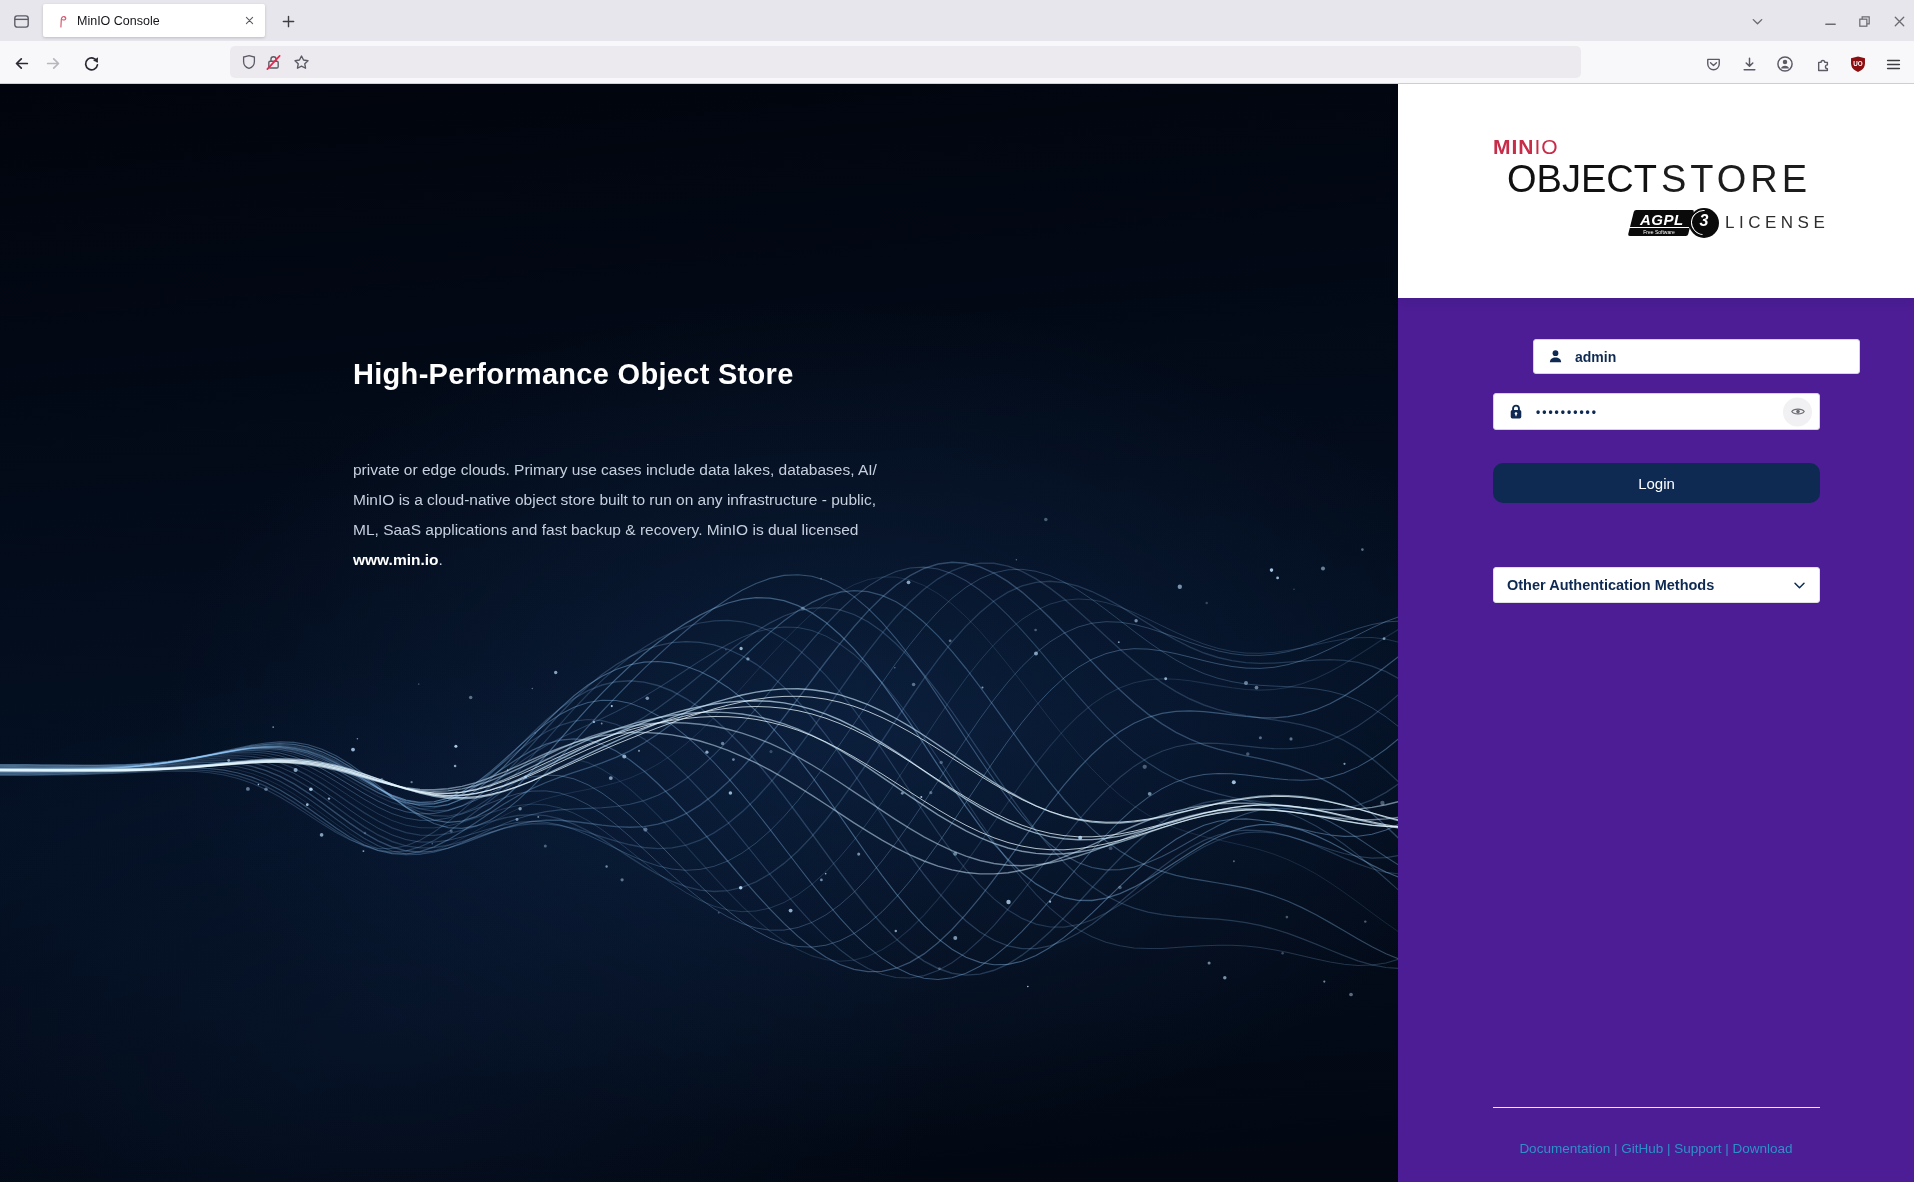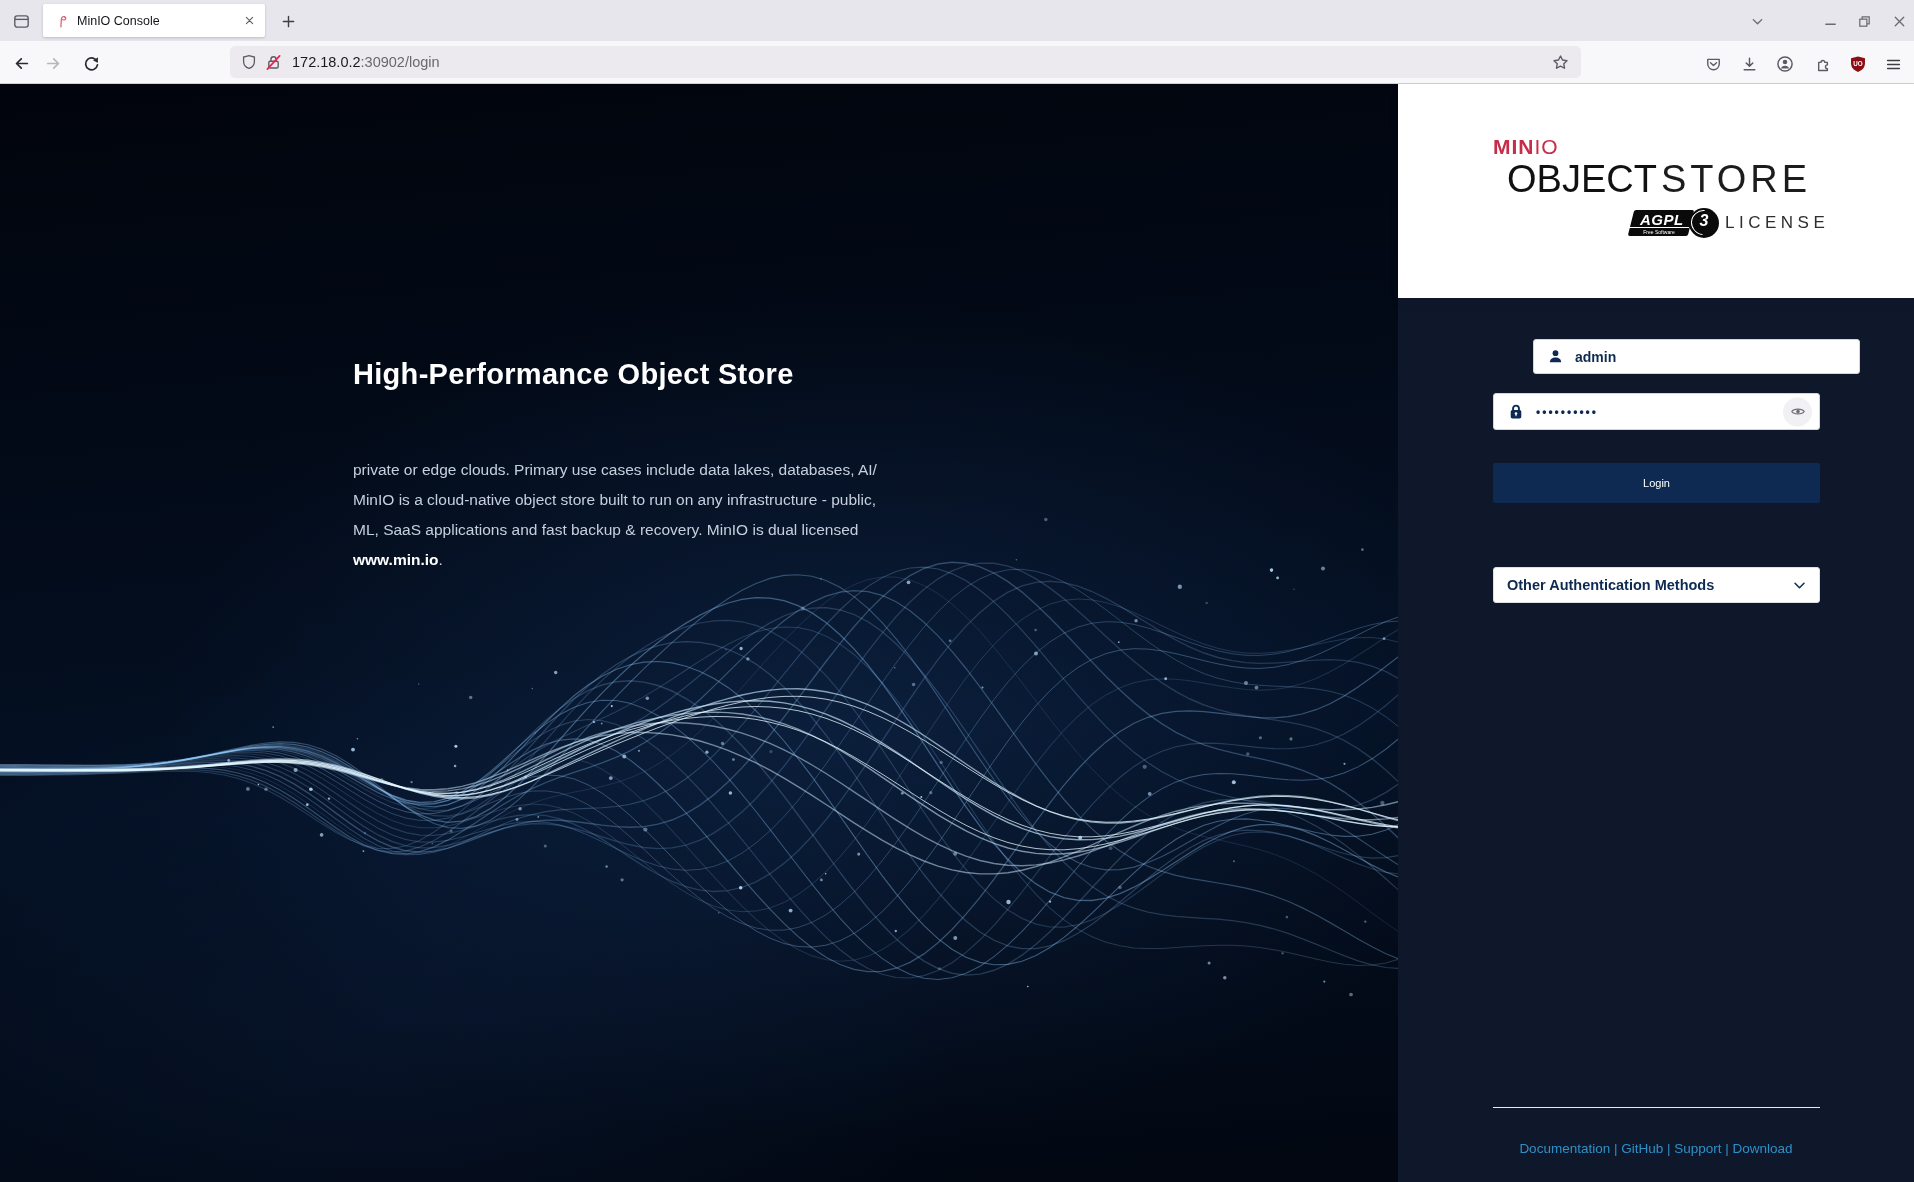--- a/index.html
+++ b/index.html
@@ -30,21 +30,21 @@
     background:
       radial-gradient(1000px 620px at 60% 58%, rgba(36,84,150,0.22), rgba(0,0,0,0) 68%),
       radial-gradient(820px 520px at 28% 85%, rgba(22,55,105,0.18), rgba(0,0,0,0) 70%),
       linear-gradient(175deg,#01040c 0%,#041023 60%,#020711 100%);}
   .hero svg{position:absolute;left:0;top:0;}
   .hero-title{position:absolute;left:353px;top:274px;font-size:29px;font-weight:bold;color:#fff;letter-spacing:.3px;z-index:2;}
   .hero-desc{position:absolute;left:353px;top:371px;z-index:2;font-size:15.5px;color:#c6cfdd;}
   .hero-desc .ln{line-height:30px;white-space:nowrap;}
   .hero-desc .lnk{font-weight:bold;color:#fff;}
   
-  .panel{position:absolute;left:1398px;top:84px;width:516px;height:1098px;background:#0f172a;}
+  .panel{position:absolute;left:1398px;top:84px;width:516px;height:1098px;background:#4c1d95;}
   .panel-header{position:absolute;left:0;top:0;width:516px;height:214px;background:#fff;box-shadow:0 5px 9px rgba(9,30,60,.08);z-index:1;}
   .brand{position:absolute;left:95px;top:51px;font-size:21px;letter-spacing:1px;color:#C72C48;white-space:nowrap;}
   .brand .b{font-weight:bold;}
   .product{position:absolute;left:93px;top:74px;font-size:38px;color:#111;white-space:nowrap;}
   .product .b{font-weight:normal;letter-spacing:0;margin-left:16px;}
   .product .l{font-weight:normal;letter-spacing:4px;color:#1c1c1c;margin-left:4px;}
   .agplrow{position:absolute;left:95px;top:124px;width:327px;height:32px;}
   .agpl-badge{position:absolute;left:138px;top:2px;width:60px;height:26px;background:#0a0a0a;transform:skewX(-14deg);border-radius:2px;}
   .agpl-badge .t{position:absolute;left:0;top:1px;width:100%;text-align:center;transform:skewX(14deg);
                  font-style:italic;font-weight:bold;font-size:15px;color:#fff;letter-spacing:.5px;}
@@ -54,22 +54,22 @@
   .v3 .ring{position:absolute;left:2px;top:2px;width:23px;height:23px;border-radius:50%;
             border:1.5px solid #fff;border-right-color:transparent;border-bottom-color:transparent;transform:rotate(-40deg);}
   .v3 .n{position:absolute;left:0;top:4px;width:100%;text-align:center;font-style:italic;font-weight:bold;font-size:16px;color:#fff;}
   .licw{position:absolute;left:232px;top:5px;font-size:17px;letter-spacing:4.5px;color:#2e2e2e;}
   .field{position:absolute;left:95px;width:327px;background:#fff;border:1px solid #d5d5d8;border-radius:3px;display:flex;align-items:center;box-sizing:border-box;}
   .field .fic{margin-left:13px;display:flex;align-items:center;}
   .field .val{margin-left:11px;font-weight:bold;color:#0e2a52;font-size:14px;}
   .field .dots{margin-left:11px;font-weight:bold;color:#0e2a52;font-size:12px;letter-spacing:2px;}
   .eye{position:absolute;right:7px;top:50%;transform:translateY(-50%);width:29px;height:29px;border-radius:50%;
        background:#f1f1f3;display:flex;align-items:center;justify-content:center;}
-  .login-btn{position:absolute;left:95px;top:379px;width:327px;height:40px;background:#0e2a52;border-radius:2px;
-             display:flex;align-items:center;justify-content:center;color:#fff;font-size:11px;}
+  .login-btn{position:absolute;left:95px;top:379px;width:327px;height:40px;background:#0e2a52;border-radius:10px;
+             display:flex;align-items:center;justify-content:center;color:#fff;font-size:15px;}
   .other-auth{position:absolute;left:95px;top:483px;width:327px;height:36px;border:1px solid #e0e0e3;border-radius:3px;
               box-sizing:border-box;display:flex;align-items:center;background:#fff;}
   .other-auth .lbl{margin-left:13px;font-size:14.5px;font-weight:bold;color:#0e2a52;flex:1;}
   .other-auth .ch{margin-right:12px;display:flex;align-items:center;}
   .divider{position:absolute;left:95px;top:1023px;width:327px;height:1px;background:#e9e9ec;}
   .pfooter{position:absolute;left:0;top:1057px;width:516px;text-align:center;font-size:13.5px;color:#2e90c8;}
   .pfooter a{color:#2e90c8;text-decoration:none;}
 </style>
 </head>
 <body>
@@ -150,21 +150,20 @@
           <path d="M8 1.6 L13.4 3.1 V7.4 C13.4 10.9 11 13.4 8 14.4 C5 13.4 2.6 10.9 2.6 7.4 V3.1 Z" fill="none" stroke="#5b5b66" stroke-width="1.3"></path>
         </svg>
     </span>
     <span class="ic" style="margin-left:8px">
       <svg width="17" height="17" viewBox="0 0 16 16">
           <rect x="3.6" y="6.8" width="8.8" height="6.4" rx="1.2" fill="none" stroke="#5b5b66" stroke-width="1.3"></rect>
           <path d="M5.6 6.8 V5 a2.4 2.4 0 0 1 4.8 0 V6.8" fill="none" stroke="#5b5b66" stroke-width="1.3"></path>
           <path d="M2.2 14.2 L13.8 1.8" stroke="#e22850" stroke-width="1.6" stroke-linecap="round"></path>
         </svg>
     </span>
-    <span class="urltext"><span>172.18.0.2</span><span class="path">:30902/login</span></span>
     <span class="ic" style="margin-right:12px">
       <svg width="17" height="17" viewBox="0 0 16 16">
           <path d="M8 1.9 L9.9 5.7 L14.1 6.3 L11.1 9.2 L11.8 13.4 L8 11.4 L4.2 13.4 L4.9 9.2 L1.9 6.3 L6.1 5.7 Z" fill="none" stroke="#5b5b66" stroke-width="1.3" stroke-linejoin="round"></path>
         </svg>
     </span>
   </div>
   <div class="tbicon" style="left:1700px">
     <svg width="17" height="17" viewBox="0 0 16 16">
         <path d="M2.6 3.2 H13.4 V7.6 A5.4 5.4 0 0 1 2.6 7.6 Z" fill="none" stroke="#5b5b66" stroke-width="1.3" stroke-linejoin="round"></path>
         <path d="M5.2 6.4 L8 9 L10.8 6.4" fill="none" stroke="#5b5b66" stroke-width="1.3" stroke-linecap="round" stroke-linejoin="round"></path>

